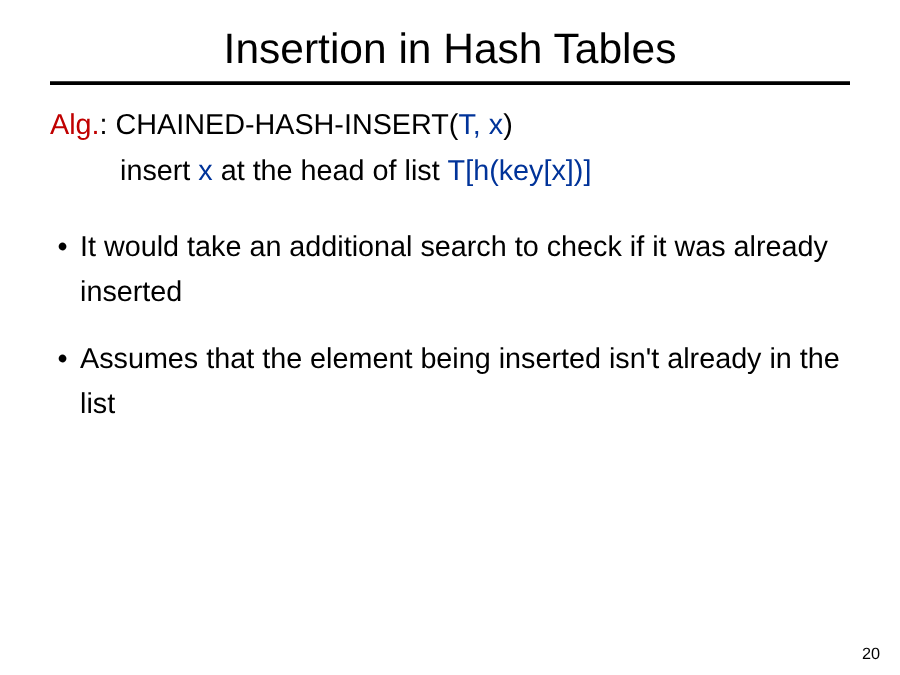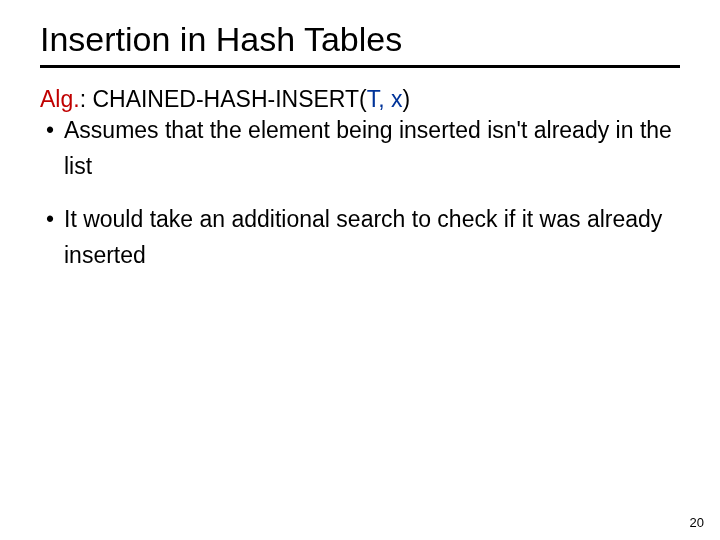--- a/index.html
+++ b/index.html
@@ -11,29 +11,31 @@
     font-family: Arial, Helvetica, sans-serif;
     color: #000;
     position: relative;
     overflow: hidden;
   }
   .slide {
     padding: 12px 40px 0 40px;
   }
   .title {
     font-size: 34px;
+    text-align: center;
     margin: 8px 0 4px 0;
     font-weight: 400;
   }
   .rule {
     border-top: 3px solid #000;
     margin: 6px 0 18px 0;
   }
   .alg-line {
     font-size: 23px;
+    margin-bottom: 10px;
   }
   .alg-label { color: #c00000; }
   .alg-name { color: #000; }
   .alg-arg { color: #003399; font-family: 'Comic Sans MS', cursive, sans-serif; }
   .action-line {
     font-size: 23px;
     margin-left: 56px;
     margin-bottom: 30px;
   }
   .expr { color: #003399; font-family: 'Comic Sans MS', cursive, sans-serif; }
@@ -68,24 +70,27 @@
 <body>
 
 <div class="slide">
   <div class="title">Insertion in Hash Tables</div>
   <div class="rule"></div>
 
   <div class="alg-line">
     <span class="alg-label">Alg.</span><span class="alg-name">: </span><span class="alg-name">CHAINED-HASH-INSERT(</span><span class="alg-arg">T, x</span><span class="alg-name">)</span>
   </div>
 
+  <div class="action-line">
+    <span>insert </span><span class="expr">x</span><span> at the head of list </span><span class="expr">T[h(key[x])]</span>
+  </div>
 
   <ul class="bullets">
     <li>
-      <span>Assumes that the element being inserted isn't already in the list</span>
+      <span>It would take an additional search to check if it was already inserted</span>
     </li>
     <li>
-      <span>It would take an additional search to check if it was already inserted</span>
+      <span>Assumes that the element being inserted isn't already in the list</span>
     </li>
   </ul>
 </div>
 
 <div class="pagenum">20</div>
 
 </body></html>

